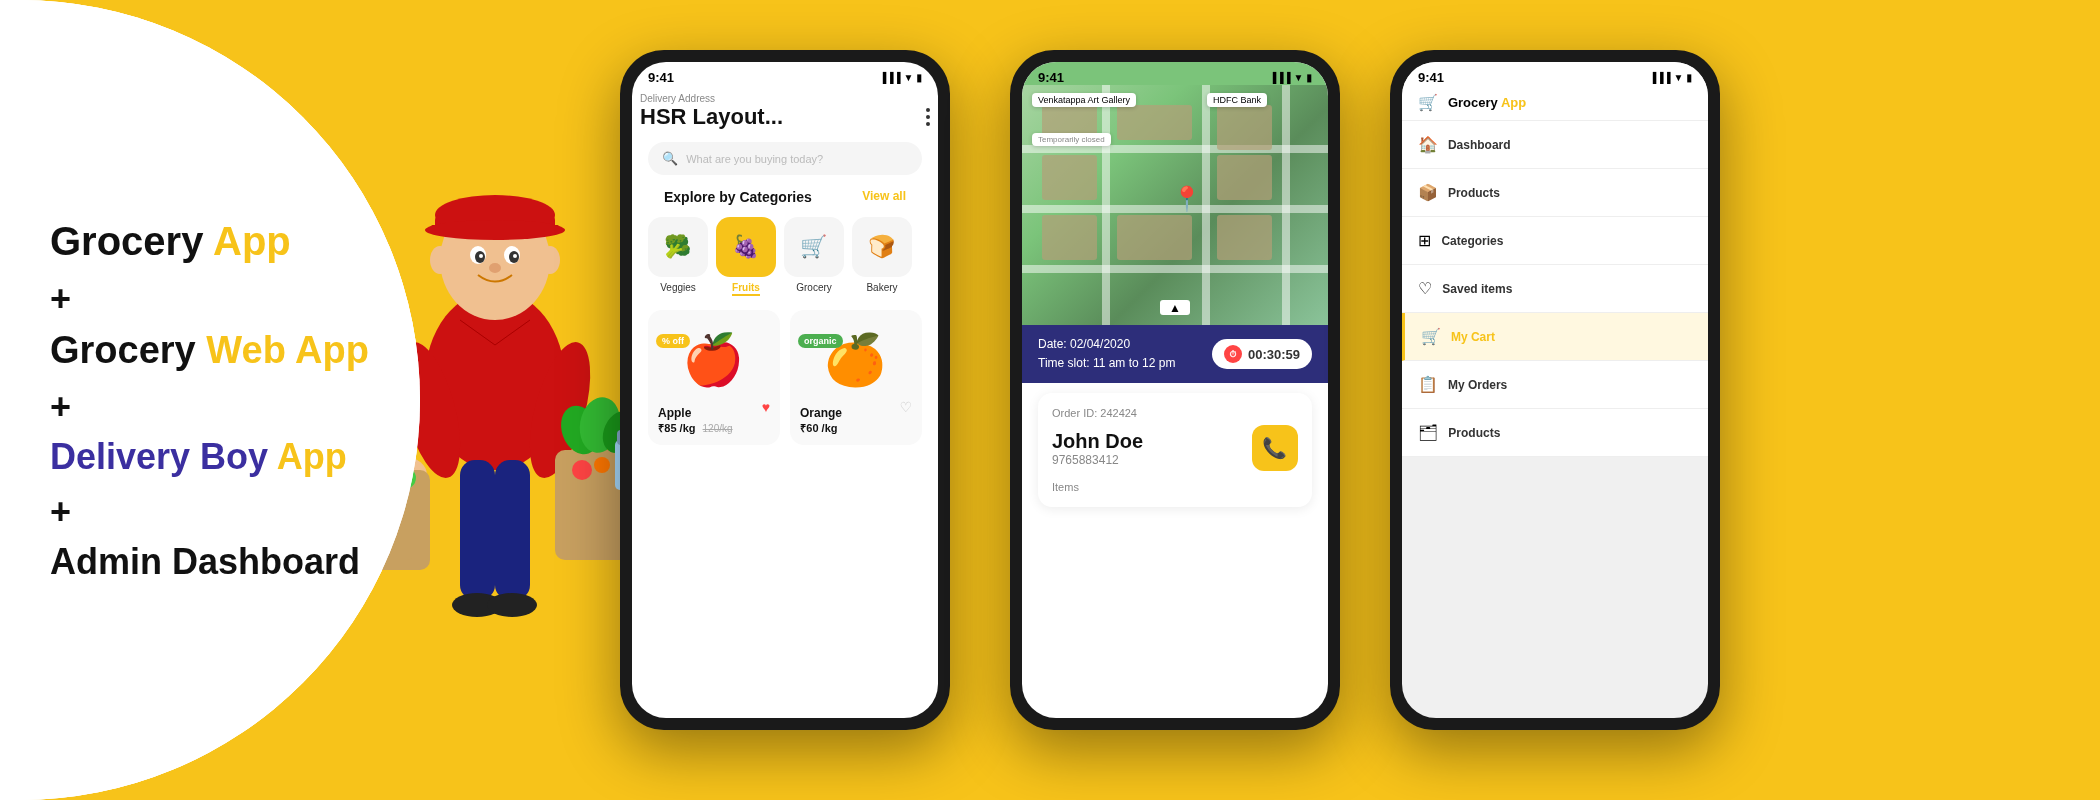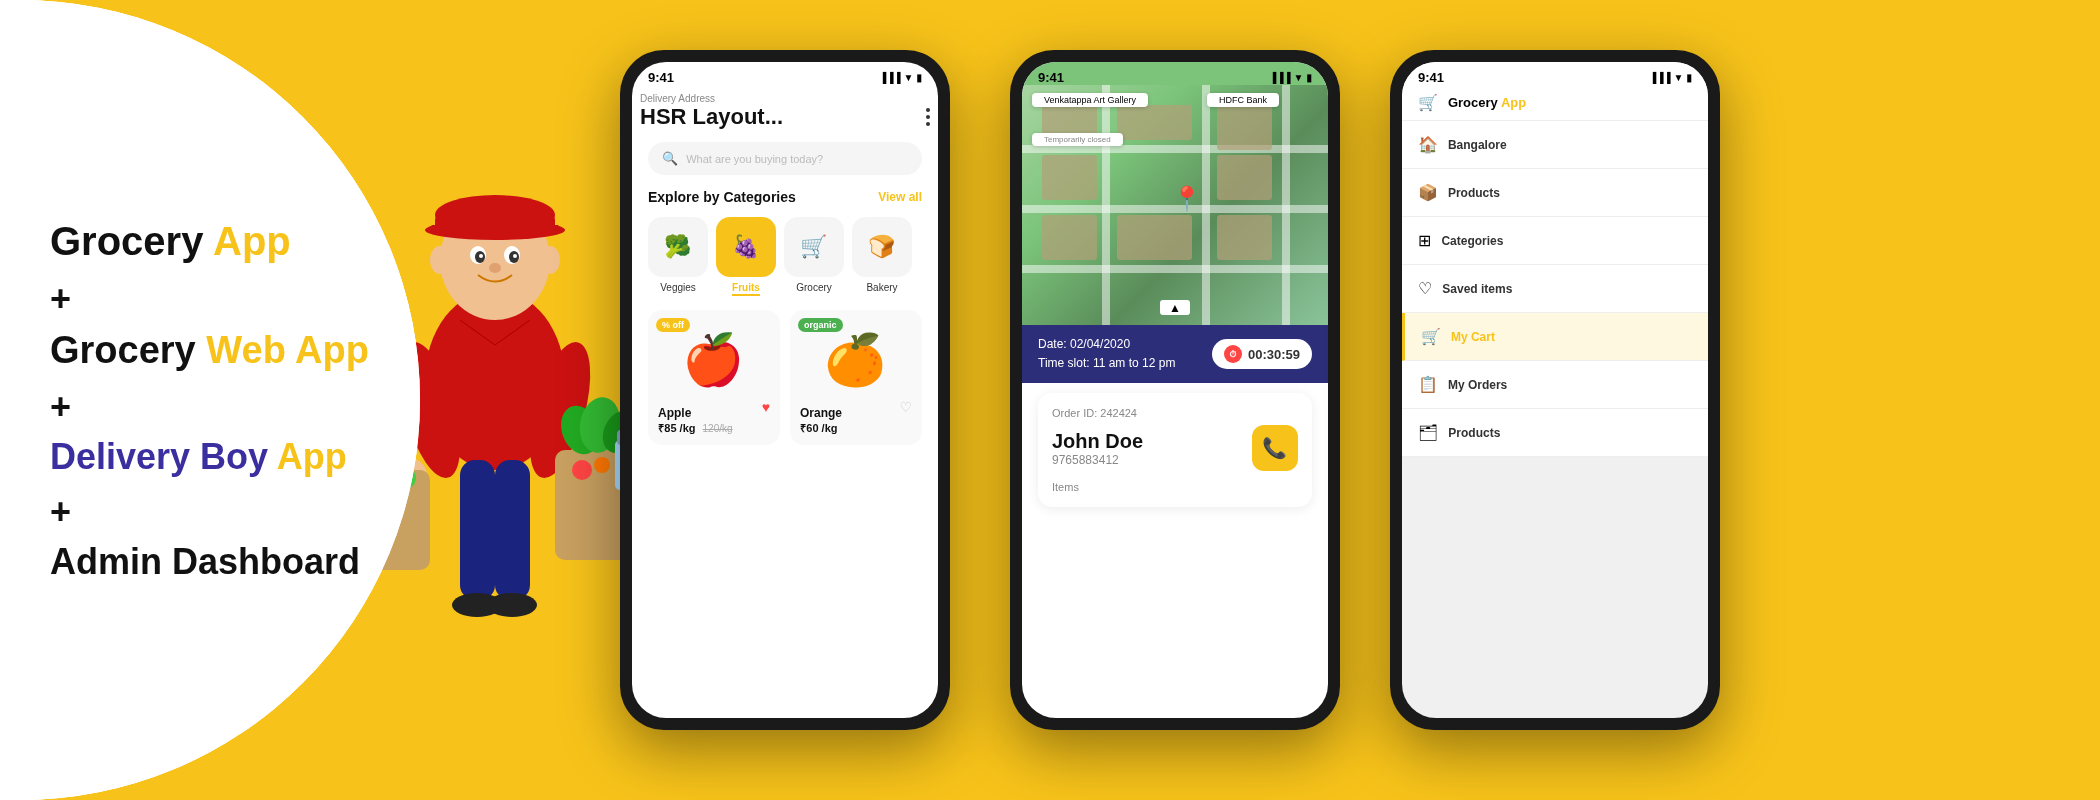--- a/index.html
+++ b/index.html
@@ -160,22 +160,22 @@
       gap: 8px;
       color: #aaa;
       font-size: 12px;
     }
     .search-icon-circle {
       font-size: 13px;
     }
     .p1-categories-header {
       display: flex;
       justify-content: space-between;
-      align-items: center;
-      padding: 0 16px 12px;
+      align-items: flex-start;
+      padding: 0 32px 12px;
     }
     .p1-cat-title { font-size: 14px; font-weight: 700; color: #111; }
     .p1-view-all { font-size: 12px; color: #F7C31A; font-weight: 600; }
 
     .p1-cat-grid {
       display: flex;
       gap: 8px;
       padding: 0 16px 14px;
       overflow: hidden;
     }
@@ -218,21 +218,21 @@
       padding: 0 16px;
     }
     .product-card {
       background: #f9f9f9;
       border-radius: 14px;
       padding: 10px;
       position: relative;
     }
     .product-badge {
       position: absolute;
-      top: 8px;
+      top: 24px;
       left: 8px;
       background: #F7C31A;
       color: white;
       font-size: 9px;
       padding: 2px 6px;
       border-radius: 20px;
       font-weight: 600;
     }
     .organic-badge {
       background: #4CAF50;
@@ -289,21 +289,21 @@
     
     .map-road {
       position: absolute;
       background: rgba(255,255,255,0.6);
     }
     .map-road.h { height: 6px; left: 0; right: 0; }
     .map-road.v { width: 6px; top: 0; bottom: 0; }
     .map-label {
       position: absolute;
       background: white;
-      padding: 2px 12px;
+      padding: 2px 6px;
       border-radius: 4px;
       font-size: 9px;
       box-shadow: 0 1px 4px rgba(0,0,0,0.2);
     }
     .map-building {
       position: absolute;
       background: rgba(180,160,120,0.7);
       border-radius: 3px;
     }
     .p2-date-bar {
@@ -668,21 +668,21 @@
       </div>
 
       <div class="p3-header">
         <span class="p3-logo-cart">🛒</span>
         <span class="p3-logo-text">Grocery <span style="color:#F7C31A;">App</span></span>
       </div>
 
       <div class="p3-nav">
         <div class="p3-nav-item">
           <span class="p3-nav-icon">🏠</span>
-          <span class="p3-nav-label">Bangalore</span>
+          <span class="p3-nav-label">Dashboard</span>
         </div>
         <div class="p3-nav-item">
           <span class="p3-nav-icon">📦</span>
           <span class="p3-nav-label">Products</span>
         </div>
         <div class="p3-nav-item">
           <span class="p3-nav-icon">⊞</span>
           <span class="p3-nav-label">Categories</span>
         </div>
         <div class="p3-nav-item">

